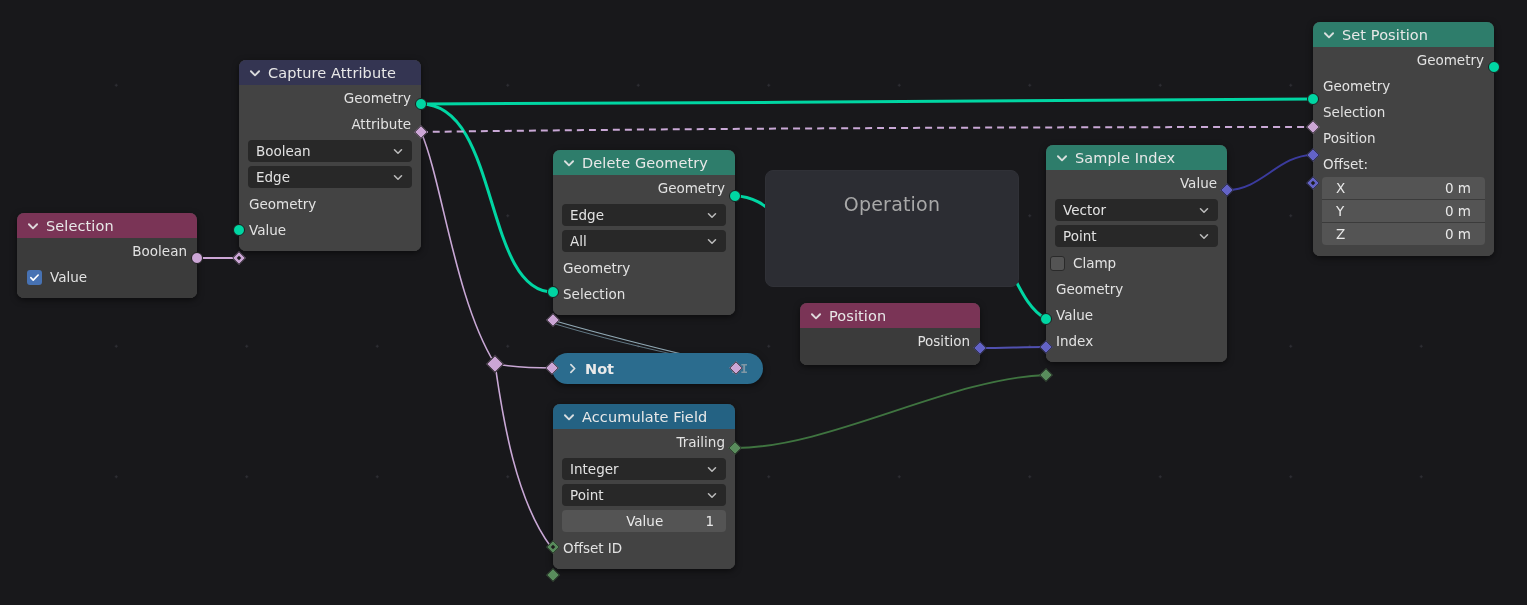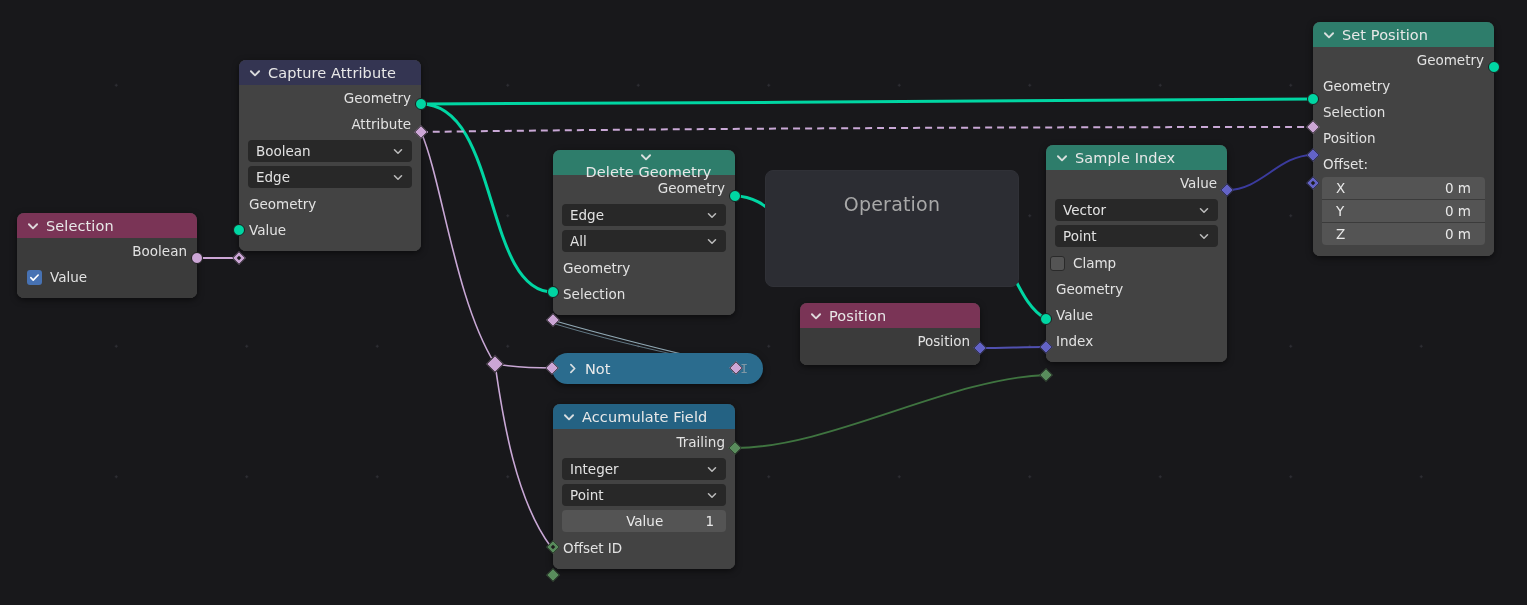--- a/index.html
+++ b/index.html
@@ -351,21 +351,21 @@
     <div class="sock circle" style="left:0px; top:170px;">
         <span class="shape" style="background:#00d6a3;"></span>
       </div>
     <div class="sock diamonddot" style="left:0px; top:198px;">
         <span class="shape" style="background:#cca6d6;"></span>
       </div>
   </div>
 
   <div class="node" style="left:553px; top:150px; width:182px;">
     <div class="node-inner">
-      <div class="node-header" style="background:#2e7d6b;flex-direction:column;">
+      <div class="node-header" style="background:#2e7d6b;">
         <svg class="chev" viewBox="0 0 12 12">
           <path d="M2.5,4.5 L6,8 L9.5,4.5" stroke="#e8e8e8" stroke-width="1.6" fill="none" stroke-linecap="round" stroke-linejoin="round"></path>
         </svg>
         <span>Delete Geometry</span>
       </div>
       <div class="node-body">
         <div class="row out">
           <span>Geometry</span>
         </div>
         <div class="wrap">
@@ -394,21 +394,21 @@
         <span class="shape" style="background:#00d6a3;"></span>
       </div>
     <div class="sock circle" style="left:0px; top:142px;">
         <span class="shape" style="background:#00d6a3;"></span>
       </div>
     <div class="sock diamond" style="left:0px; top:170px;">
         <span class="shape" style="background:#cca6d6;"></span>
       </div>
   </div>
 
-  <div class="node-collapsed" style="left:552px; top:353px; width:183px;">
+  <div class="node-collapsed" style="left:552px; top:353px; width:183px;font-weight:bold;">
     <svg class="chevR" viewBox="0 0 12 12">
       <path d="M4.5,2.5 L8,6 L4.5,9.5" stroke="#eaeaea" stroke-width="1.6" fill="none" stroke-linecap="round" stroke-linejoin="round"></path>
     </svg>
     <span>Not</span>
     <span class="pause">II</span>
   </div>
   <div class="sock diamond" style="position:absolute; left:552px; top:368px; z-index:8;">
     <span class="shape" style="background:#cca6d6;"></span>
   </div>
   <div class="sock diamond" style="position:absolute; left:736px; top:368px; z-index:8;">

